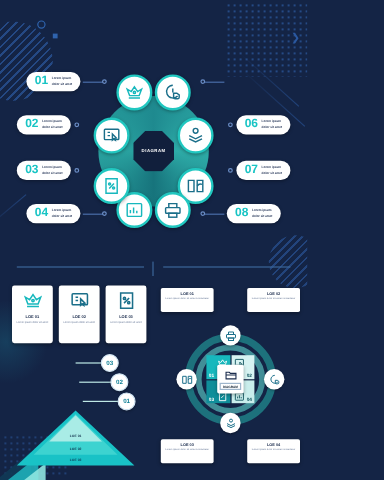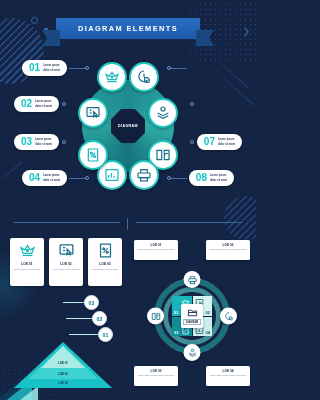--- a/index.html
+++ b/index.html
@@ -225,27 +225,20 @@
   <div class="bg-deco diag d1"></div>
   <div class="bg-deco diag d2"></div>
   <div class="bg-deco diag d3"></div>
   <div class="bg-deco chev-tr">❯</div>
   <div class="bg-deco hatch-br"></div>
   <div class="bg-deco blob-teal"></div>
   <div class="bg-deco corner-tri"></div>
   <div class="bg-deco corner-tri2"></div>
   <div class="bg-deco corner-tri3"></div>
 
-  <div class="banner-wrap">
-    <div class="banner">
-      <div class="banner-tail tail-l"></div>
-      <div class="banner-tail tail-r"></div>
-      <div class="banner-main">DIAGRAM ELEMENTS</div>
-    </div>
-  </div>
 
   <div class="top-section">
 
     <div class="pill" style="left:22px; top:8px;">
       <span class="num">01</span>
       <span class="txt">
         <span>Lorem ipsum</span>
         <span>dolor sit amet</span>
       </span>
     </div>
@@ -276,20 +269,27 @@
         <span>Lorem ipsum</span>
         <span>dolor sit amet</span>
       </span>
     </div>
     <div class="connector" style="left:69px; top:126px; width:18px;"></div>
     <div class="cdot" style="left:85px; top:124px;"></div>
 
     <div class="connector" style="right:69px; top:16px; width:18px;"></div>
     <div class="cdot" style="right:85px; top:14px;"></div>
 
+    <div class="pill" style="right:14px; top:44px;">
+      <span class="num">06</span>
+      <span class="txt">
+        <span>Lorem ipsum</span>
+        <span>dolor sit amet</span>
+      </span>
+    </div>
     <div class="cdot" style="right:62px; top:50px;"></div>
 
     <div class="pill" style="right:14px; top:82px;">
       <span class="num">07</span>
       <span class="txt">
         <span>Lorem ipsum</span>
         <span>dolor sit amet</span>
       </span>
     </div>
     <div class="cdot" style="right:62px; top:88px;"></div>

